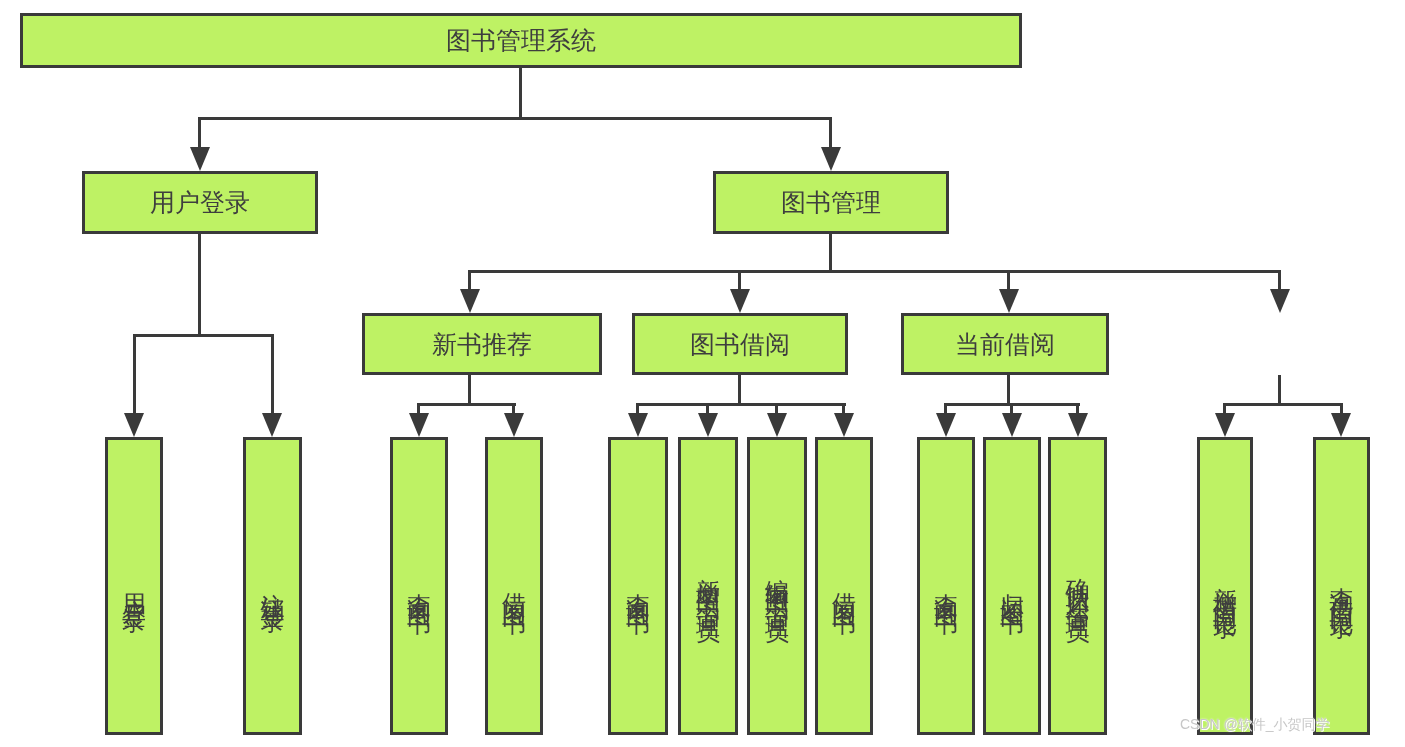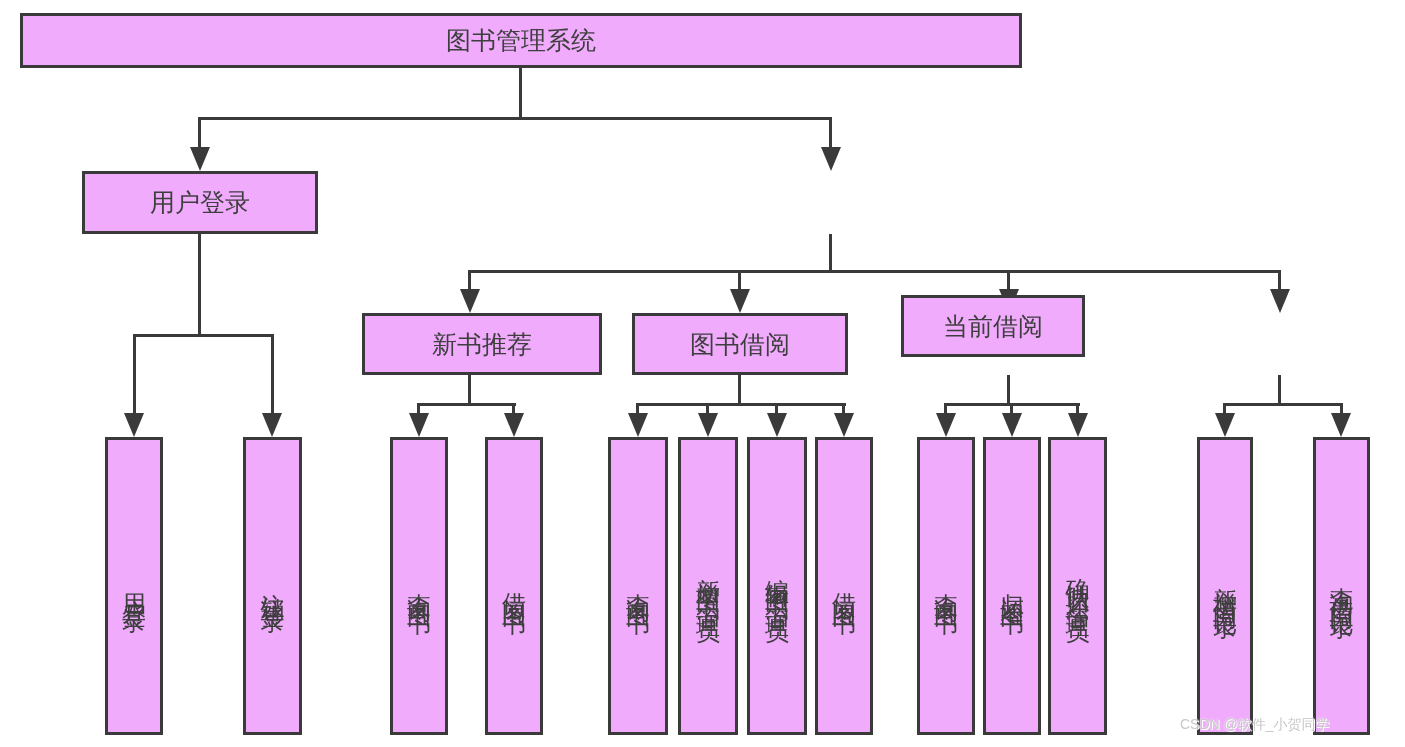--- a/index.html
+++ b/index.html
@@ -8,21 +8,21 @@
     --bg:#ffffff;
     --watermark:#c7c7c7;
   }
   html,body{margin:0;padding:0;background:var(--bg);}
   .stage{
     position:relative;width:1405px;height:747px;background:var(--bg);
     font-family:"Liberation Sans","DejaVu Sans",sans-serif;
     color:var(--text);overflow:hidden;
   }
   .box{
-    position:absolute;box-sizing:border-box;background:#f0abfc;
+    position:absolute;box-sizing:border-box;background:#bef264;
     border:3px solid var(--line);
     display:flex;align-items:center;justify-content:center;
     font-size:25px;color:var(--text);white-space:nowrap;
   }
   .leaf span.vtext{
     writing-mode:vertical-rl;text-orientation:mixed;
     font-size:24px;letter-spacing:6px;line-height:1;
     white-space:normal;
   }
   .hline,.vline{position:absolute;background:var(--line);}
@@ -53,20 +53,23 @@
   <div class="vline" style="left:519px;top:68px;height:51px"></div>
   <div class="hline" style="left:198px;top:117px;width:634px"></div>
   <div class="vline" style="left:198px;top:117px;height:32px"></div>
   <div class="arrow" style="left:190px;top:147px"></div>
   <div class="vline" style="left:829px;top:117px;height:32px"></div>
   <div class="arrow" style="left:821px;top:147px"></div>
 
   <div class="box" style="left:82px;top:171px;width:236px;height:63px">
     <span>用户登录</span>
   </div>
+  <div class="box" style="left:713px;top:171px;width:236px;height:63px">
+    <span>图书管理</span>
+  </div>
 
   <div class="vline" style="left:198px;top:234px;height:103px"></div>
   <div class="hline" style="left:133px;top:334px;width:141px"></div>
   <div class="vline" style="left:133px;top:334px;height:81px"></div>
   <div class="arrow" style="left:124px;top:413px"></div>
   <div class="vline" style="left:271px;top:334px;height:81px"></div>
   <div class="arrow" style="left:262px;top:413px"></div>
 
   <div class="vline" style="left:829px;top:234px;height:39px"></div>
   <div class="hline" style="left:468px;top:270px;width:813px"></div>
@@ -78,21 +81,21 @@
   <div class="arrow" style="left:999px;top:289px"></div>
   <div class="vline" style="left:1278px;top:270px;height:23px"></div>
   <div class="arrow" style="left:1270px;top:289px"></div>
 
   <div class="box" style="left:362px;top:313px;width:240px;height:62px">
     <span>新书推荐</span>
   </div>
   <div class="box" style="left:632px;top:313px;width:216px;height:62px">
     <span>图书借阅</span>
   </div>
-  <div class="box" style="left:901px;top:295px;width:184px;height:62px">
+  <div class="box" style="left:901px;top:313px;width:208px;height:62px">
     <span>当前借阅</span>
   </div>
 
   <div class="vline" style="left:468px;top:375px;height:31px"></div>
   <div class="hline" style="left:417px;top:403px;width:99px"></div>
   <div class="vline" style="left:417px;top:403px;height:12px"></div>
   <div class="arrow" style="left:409px;top:413px"></div>
   <div class="vline" style="left:512px;top:403px;height:12px"></div>
   <div class="arrow" style="left:504px;top:413px"></div>
 

